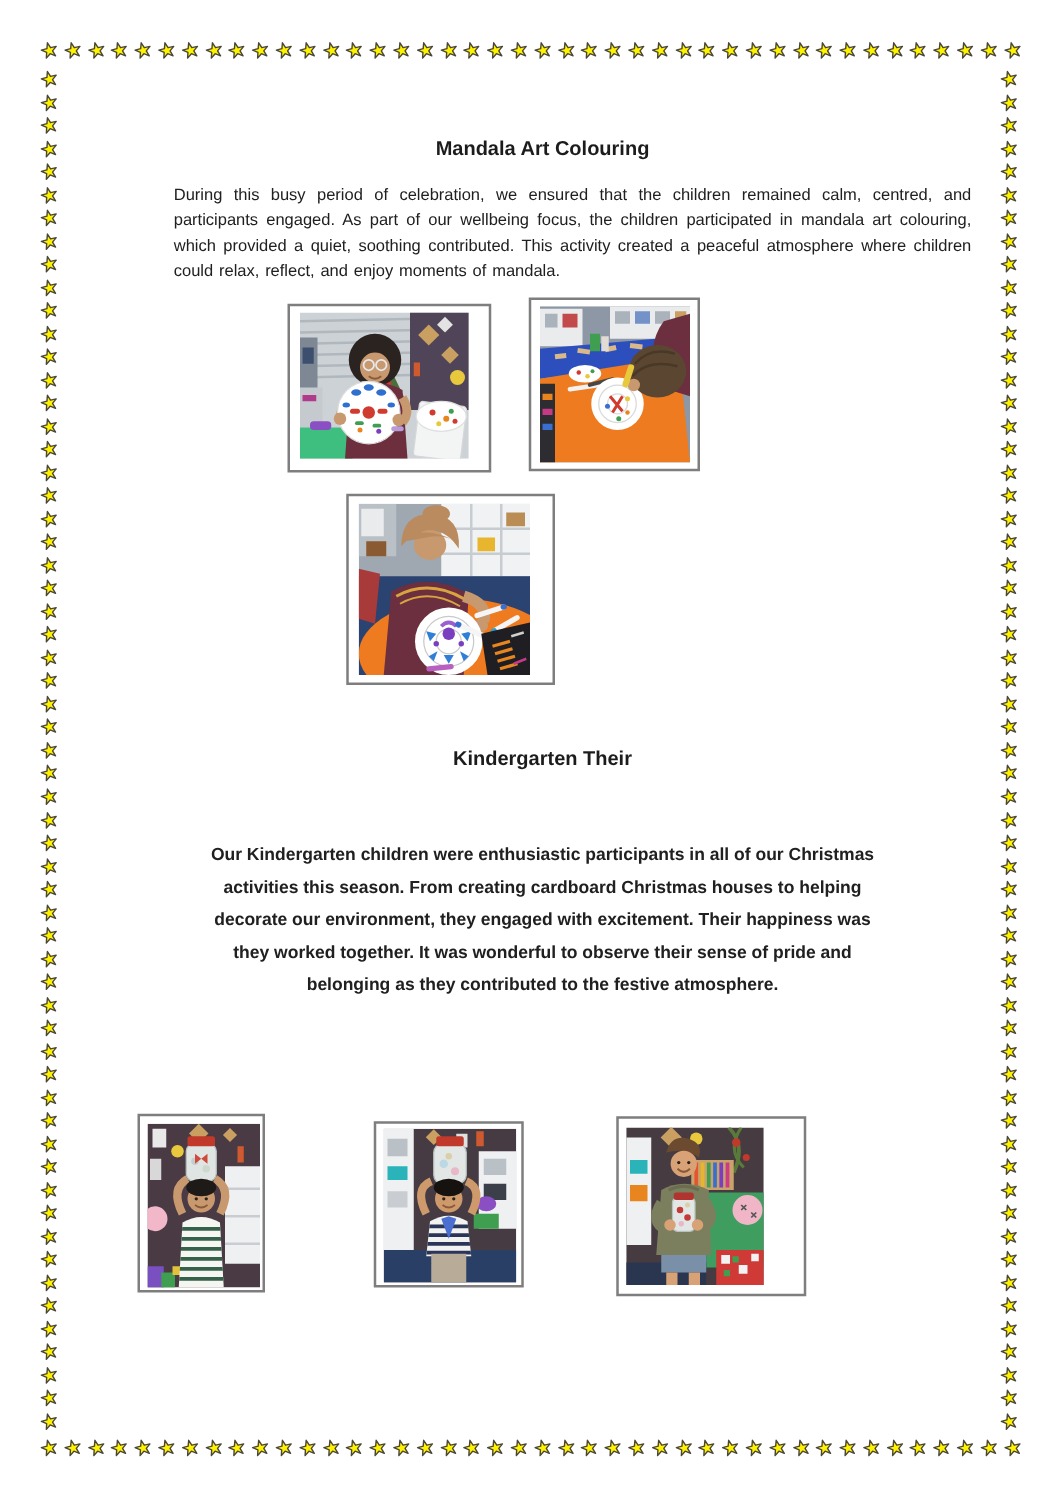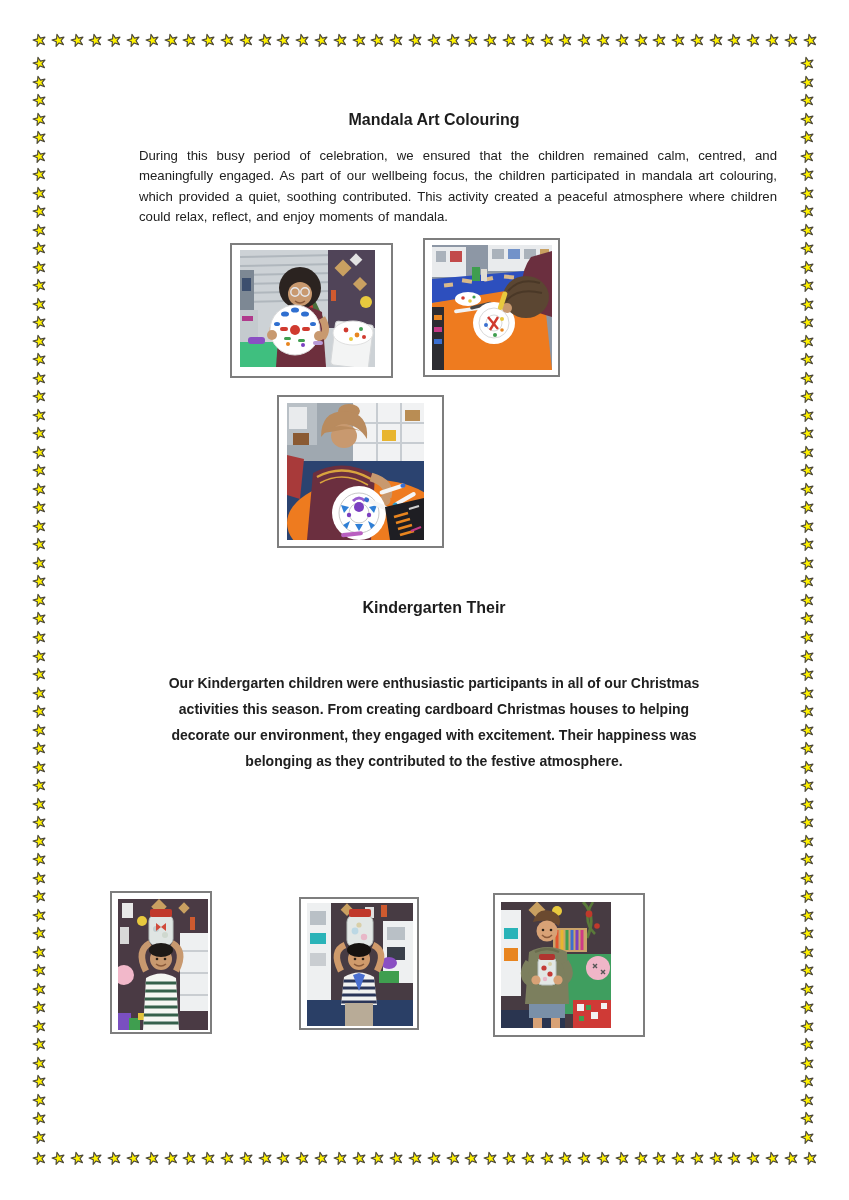--- a/index.html
+++ b/index.html
@@ -670,21 +670,21 @@
           <path d="M10 1.4 L12 7.25 L18.18 7.34 L13.23 11.05 L15.06 16.96 L10 13.4 L4.94 16.96 L6.77 11.05 L1.82 7.34 L8 7.25 Z" fill="#fff200" stroke="#4a4639" stroke-width="1.5" stroke-linejoin="round" transform="rotate(-14 10 10)"></path>
         </svg></span>
       <span class="star"><svg viewBox="0 0 20 20" width="15" height="15">
           <path d="M10 1.4 L12 7.25 L18.18 7.34 L13.23 11.05 L15.06 16.96 L10 13.4 L4.94 16.96 L6.77 11.05 L1.82 7.34 L8 7.25 Z" fill="#fff200" stroke="#4a4639" stroke-width="1.5" stroke-linejoin="round" transform="rotate(-14 10 10)"></path>
         </svg></span>
     </div>
 
   <h1 class="title t1">Mandala Art Colouring</h1>
   <div class="para p1">
       <div class="pline">During this busy period of celebration, we ensured that the children remained calm, centred, and</div>
-      <div class="pline">meaningfully engaged. As part of our wellbeing focus, the children participated in mandala art colouring,</div>
+      <div class="pline">participants engaged. As part of our wellbeing focus, the children participated in mandala art colouring,</div>
       <div class="pline">which provided a quiet, soothing contributed. This activity created a peaceful atmosphere where children</div>
       <div class="pline last">could relax, reflect, and enjoy moments of mandala.</div>
     </div>
 
   <div class="frame f1">
     <div class="photo" role="img" aria-label="Student smiling and holding up a coloured mandala plate in the classroom">
       <svg width="135" height="117" viewBox="0 0 135 117">
         <rect width="135" height="117" fill="#cdd2d6"></rect>
         <g stroke="#b0b7bd" stroke-width="2">
           <line x1="0" y1="7" x2="95" y2="5"></line>
@@ -879,20 +879,21 @@
           </g>
       </svg>
     </div>
   </div>
 
   <h1 class="title t2">Kindergarten Their</h1>
   <div class="para p2">
       <div class="pline">Our Kindergarten children were enthusiastic participants in all of our Christmas</div>
       <div class="pline">activities this season. From creating cardboard Christmas houses to helping</div>
       <div class="pline">decorate our environment, they engaged with excitement. Their happiness was</div>
+      <div class="pline">they worked together. It was wonderful to observe their sense of pride and</div>
       <div class="pline last">belonging as they contributed to the festive atmosphere.</div>
     </div>
 
   <div class="frame f4">
     <div class="photo" role="img" aria-label="Kindergarten child balancing a decorated jar on their head">
       <svg width="90" height="131" viewBox="0 0 90 131">
         <rect width="90" height="131" fill="#4a3a44"></rect>
         <rect x="4" y="4" width="11" height="15" fill="#e8e8e8"></rect>
         <rect x="36" y="2" width="11" height="11" fill="#c9a061" transform="rotate(45 41 7)"></rect>
         <rect x="62" y="5" width="8" height="8" fill="#c9a061" transform="rotate(45 66 9)"></rect>

